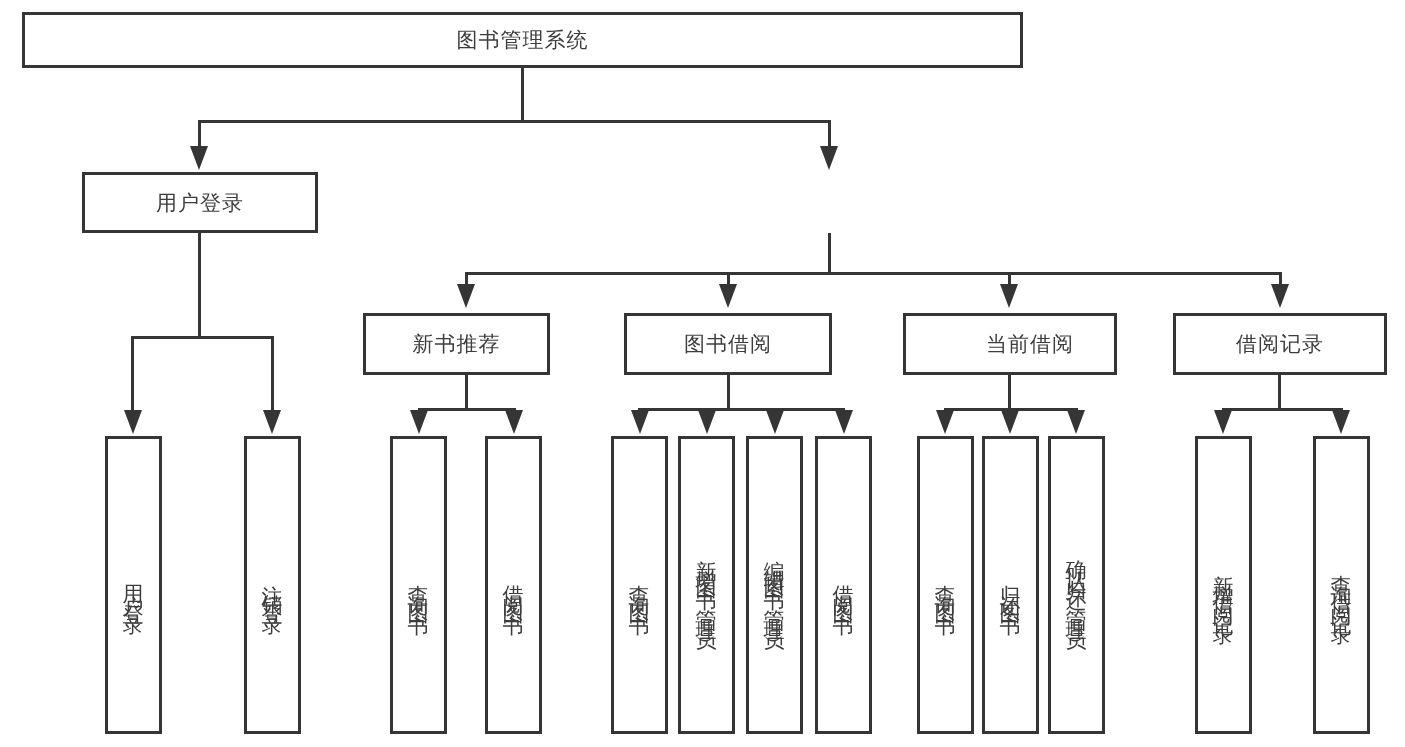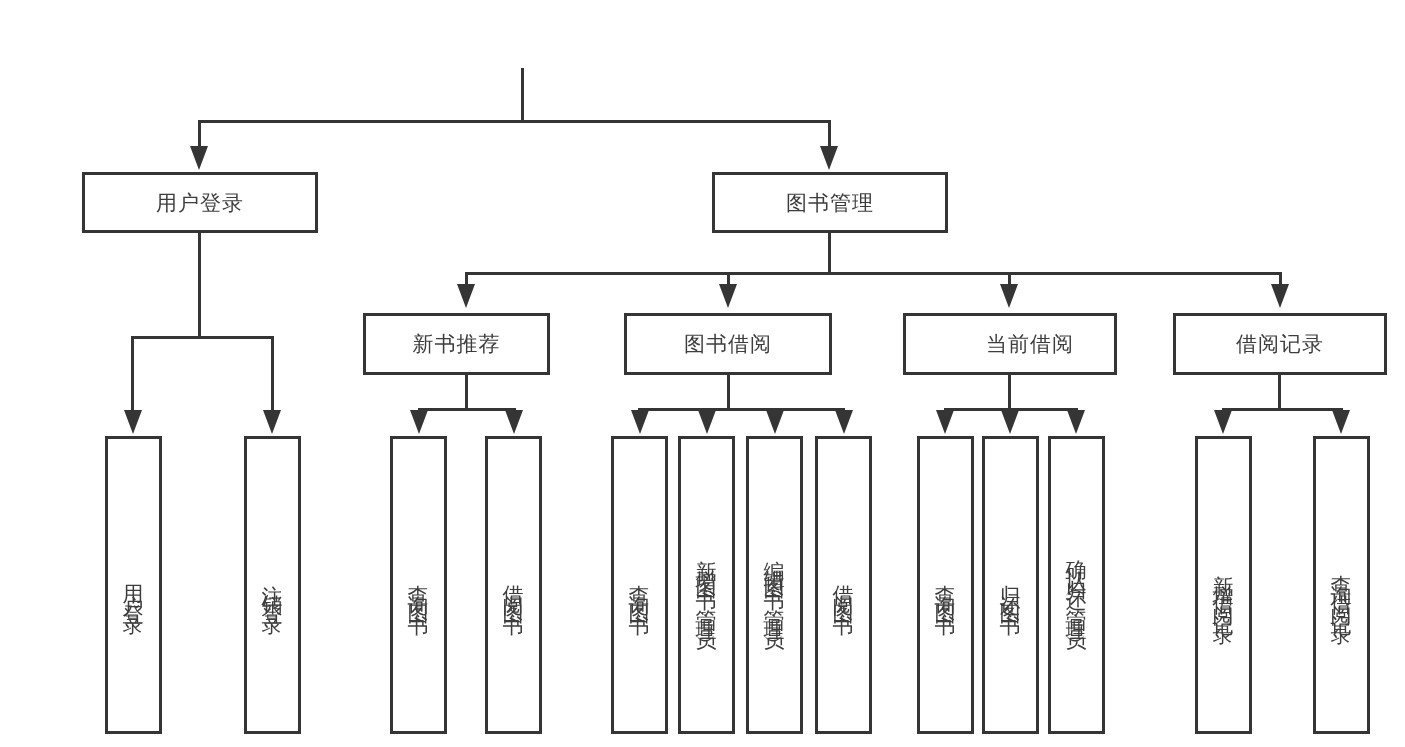--- a/index.html
+++ b/index.html
@@ -58,30 +58,30 @@
     z-index: 5;
     white-space: nowrap;
     letter-spacing: 0.5px;
   }
 </style>
 </head>
 <body>
 
 <div class="canvas">
 
+  <div class="box" style="left:22px; top:12px; width:1001px; height:56px;">图书管理系统</div>
 
   <div class="vline" style="left:521px; top:68px; height:55px;"></div>
   <div class="hline" style="left:198px; top:120px; width:633px;"></div>
   <div class="vline" style="left:198px; top:123px; height:25px;"></div>
   <div class="arrow-down" style="left:190px; top:146px;"></div>
   <div class="vline" style="left:828px; top:123px; height:25px;"></div>
   <div class="arrow-down" style="left:820px; top:146px;"></div>
 
   <div class="box" style="left:82px; top:172px; width:236px; height:61px;">用户登录</div>
-  <div class="box" style="left:712px; top:172px; width:236px; height:61px;">图书管理</div>
 
   <div class="vline" style="left:198px; top:233px; height:105px;"></div>
   <div class="hline" style="left:131px; top:336px; width:143px;"></div>
   <div class="vline" style="left:131px; top:339px; height:72px;"></div>
   <div class="arrow-down" style="left:124px; top:410px;"></div>
   <div class="vline" style="left:271px; top:339px; height:72px;"></div>
   <div class="arrow-down" style="left:263px; top:410px;"></div>
 
   <div class="box vbox" style="left:105px; top:436px; width:57px; height:298px;">用户登录</div>
   <div class="box vbox" style="left:244px; top:436px; width:57px; height:298px;">注销登录</div>

